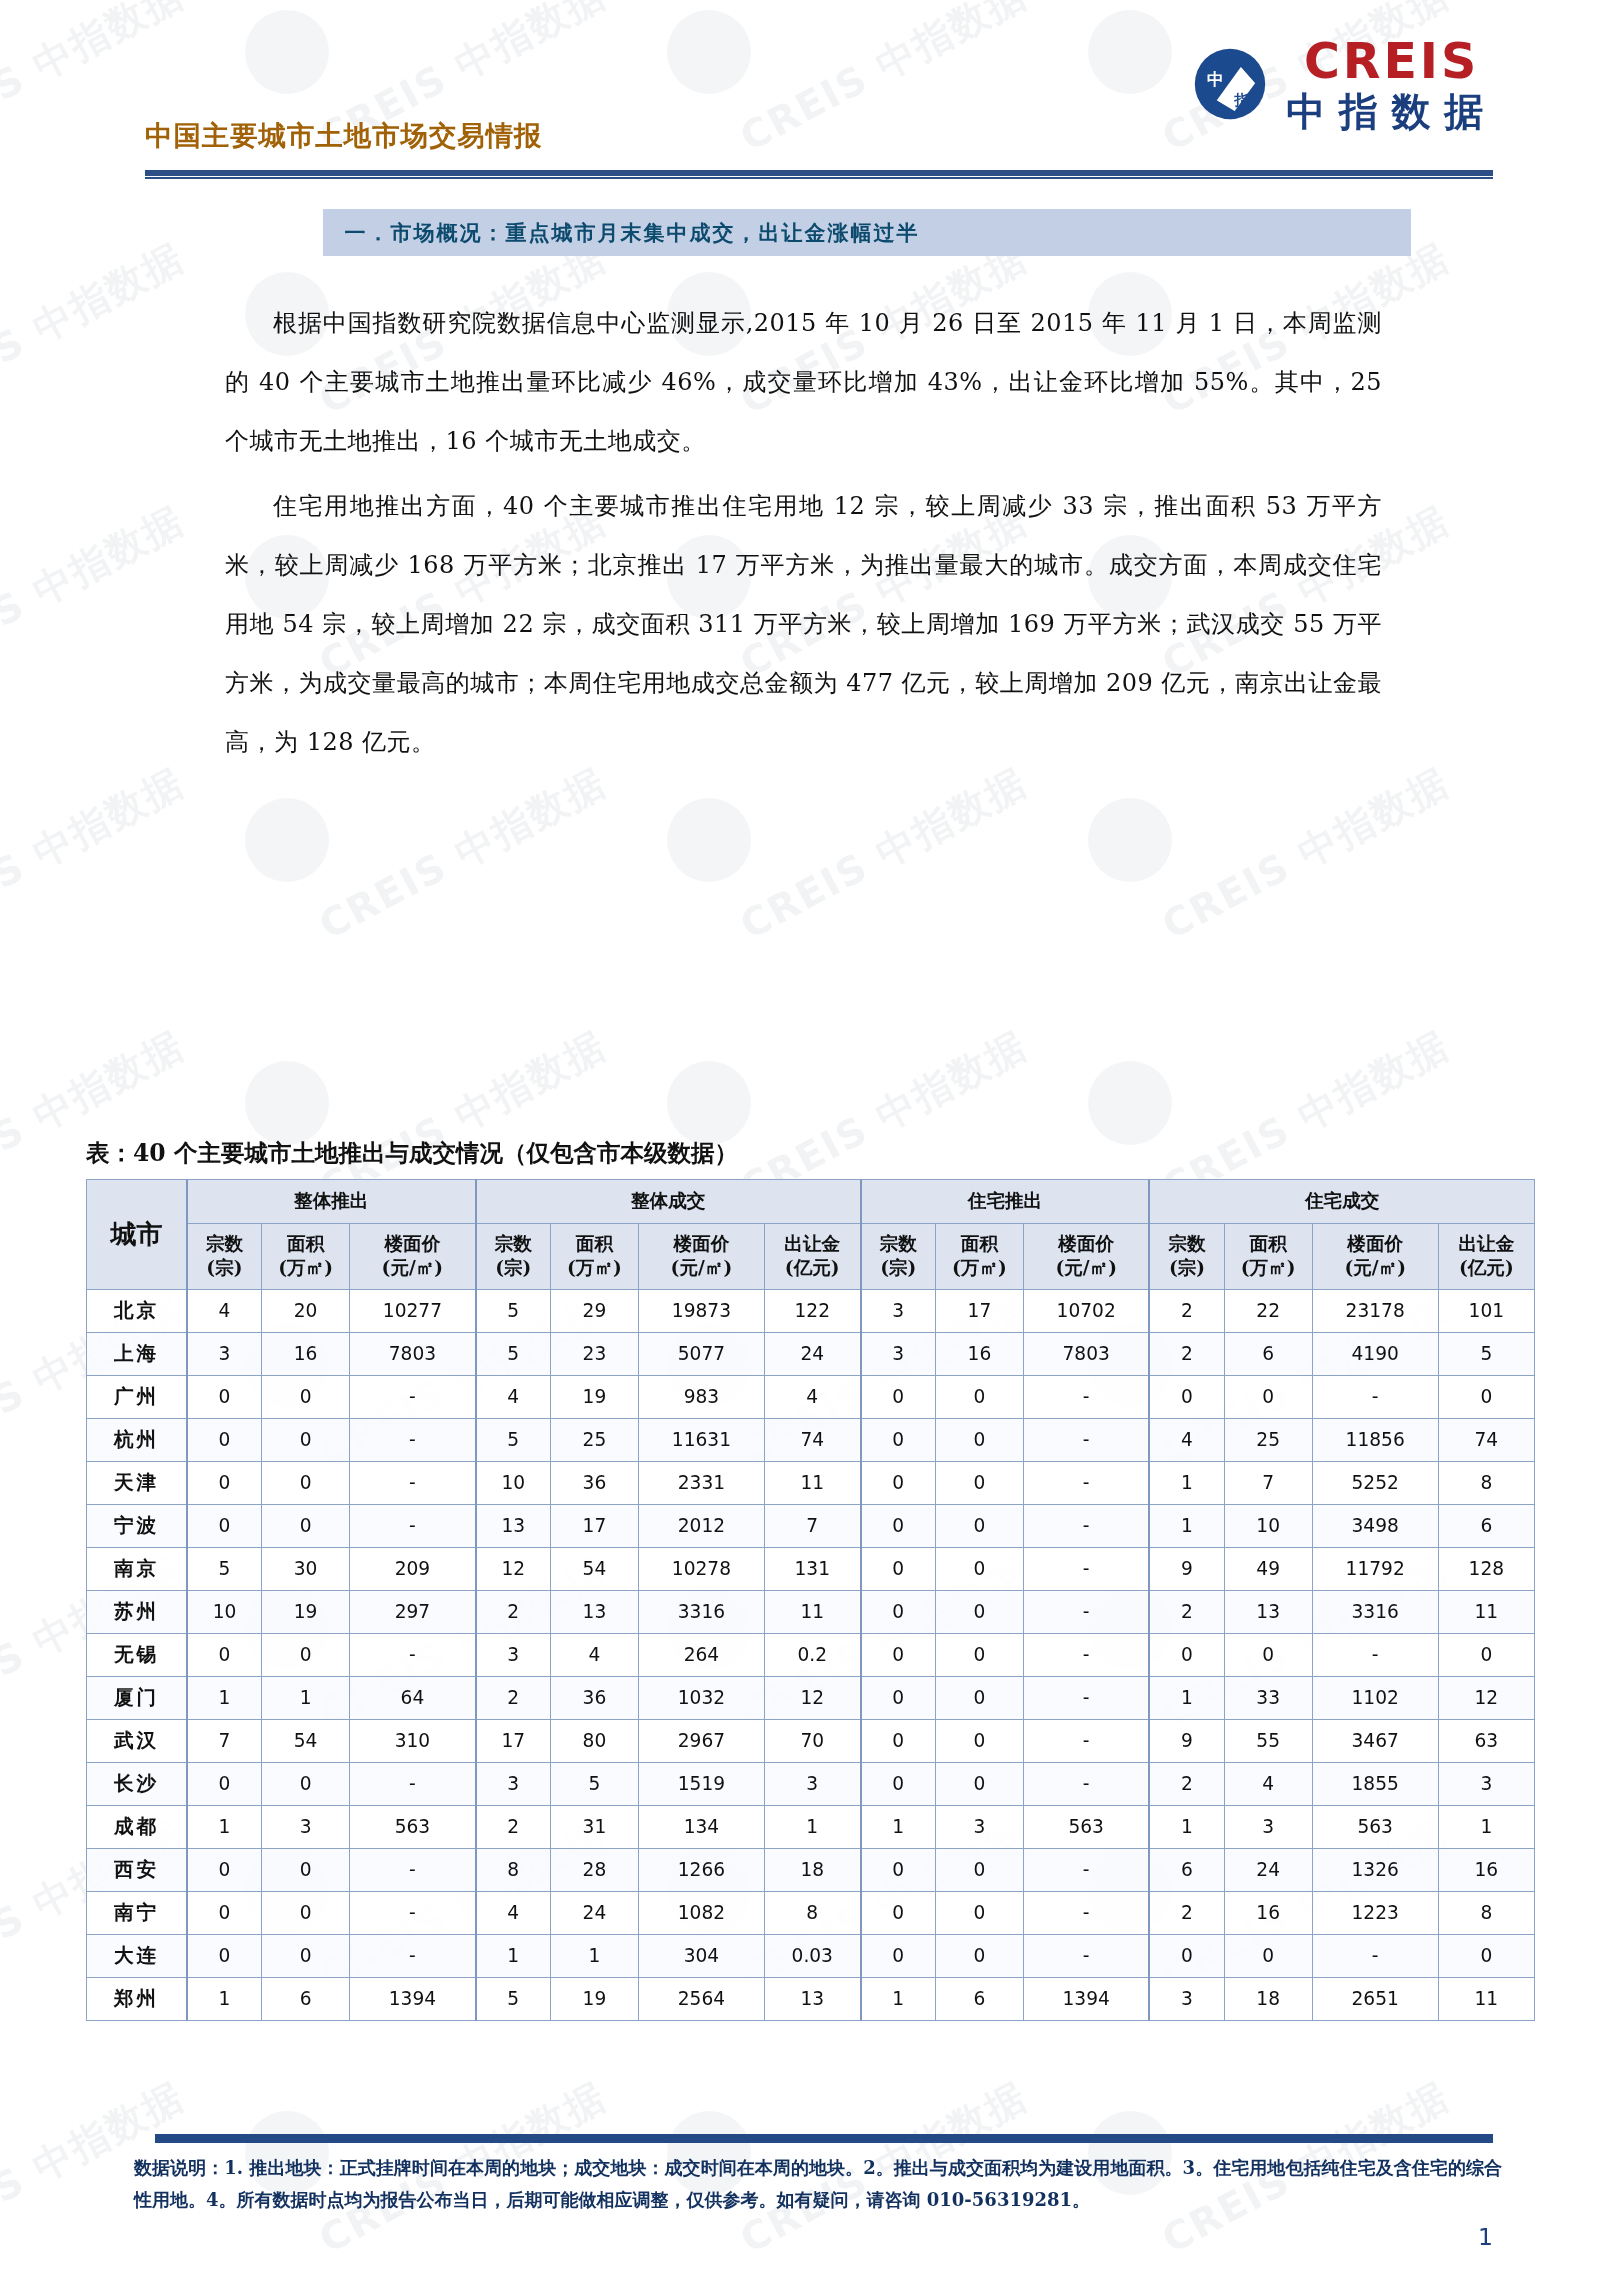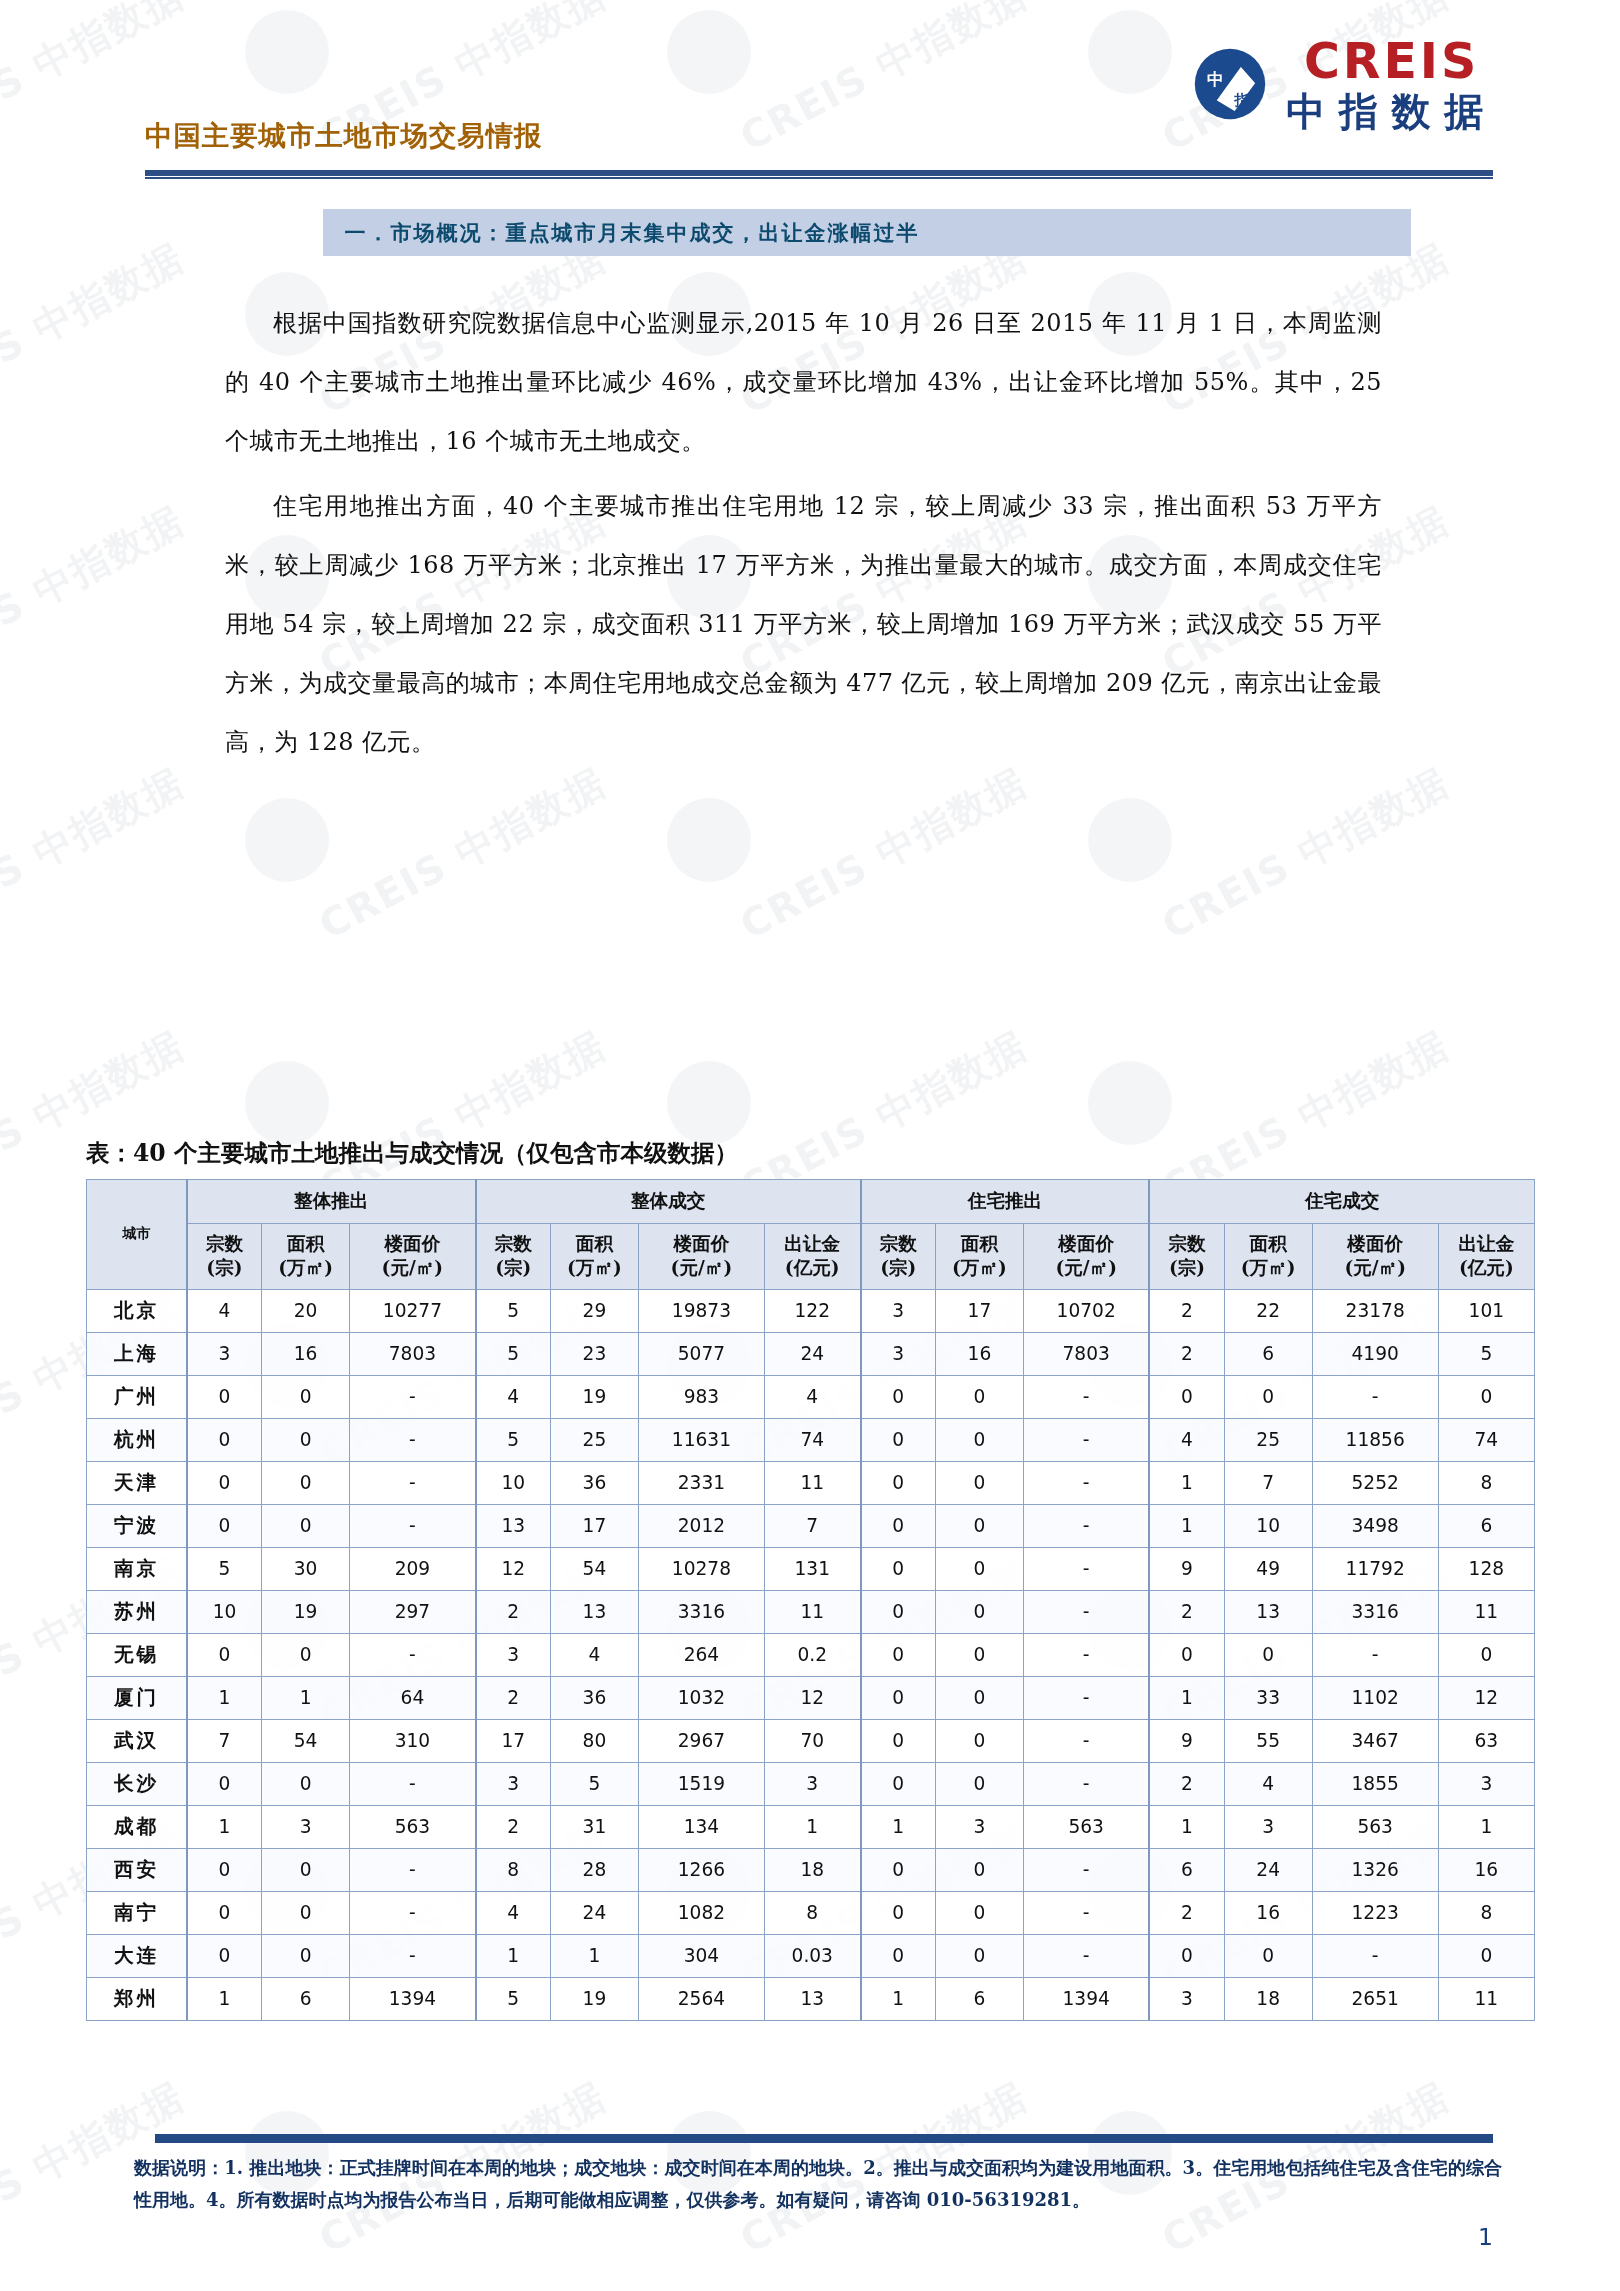--- a/index.html
+++ b/index.html
@@ -190,21 +190,21 @@
     background: #dde4f0;
     font-weight: 700;
     font-family: "DejaVu Serif", "Liberation Serif", serif;
     font-size: 18.6px;
     padding: 4.9px 2px;
   }
   table.data thead th.grp { height: 33px; }
   table.data thead th.sub { height: 55px; line-height: 24.5px; }
   table.data thead th.city-h {
     vertical-align: middle;
-    font-size: 14px;
+    font-size: 26px;
   }
   table.data tbody td { height: 40px; }
   table.data tbody td.city {
     font-family: "DejaVu Serif", "Liberation Serif", serif;
     font-weight: 700;
     font-size: 19.6px;
     letter-spacing: 2.9px;
   }
   table.data tbody tr:nth-child(odd) { background: rgba(255,255,255,0.72); }
   table.data tbody tr:nth-child(even) { background: rgba(248,250,253,0.72); }

